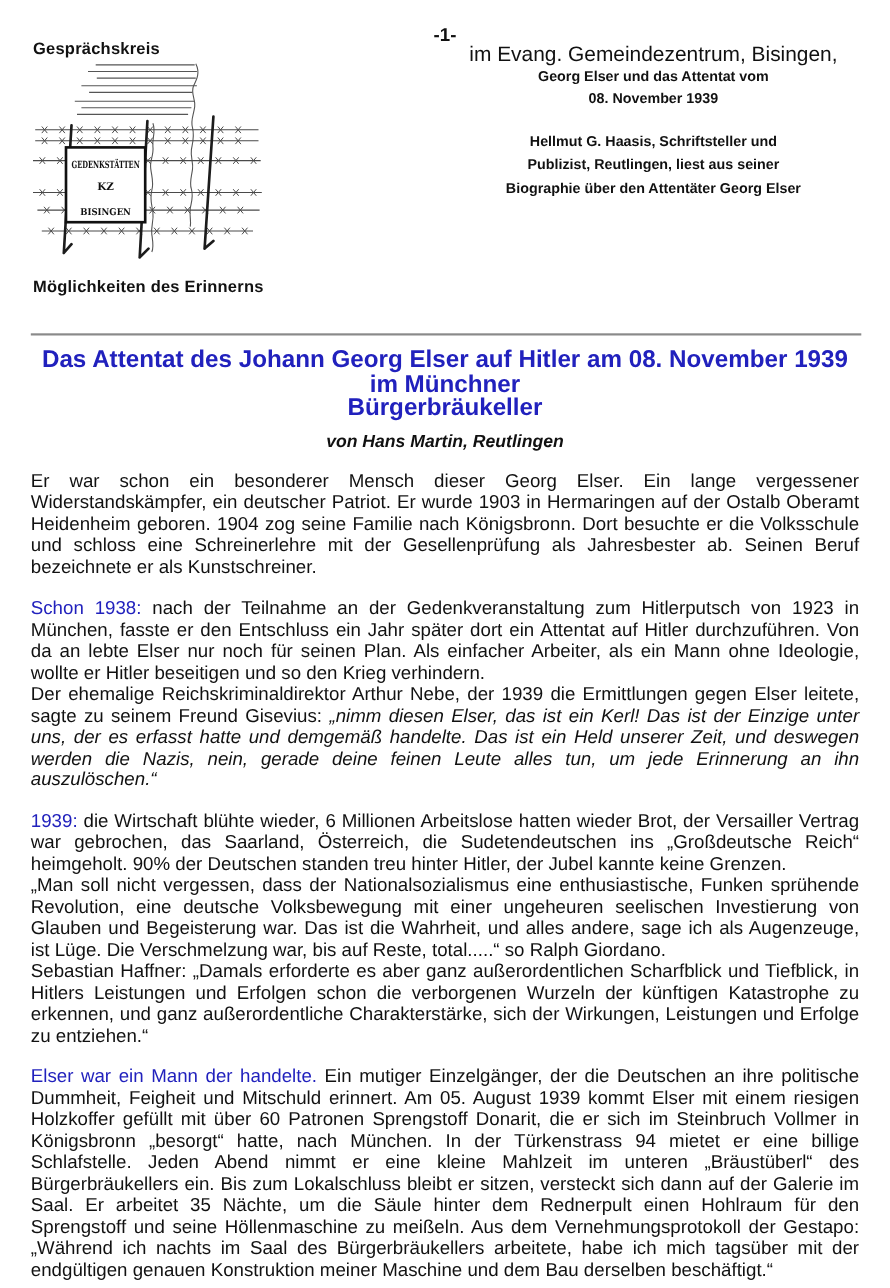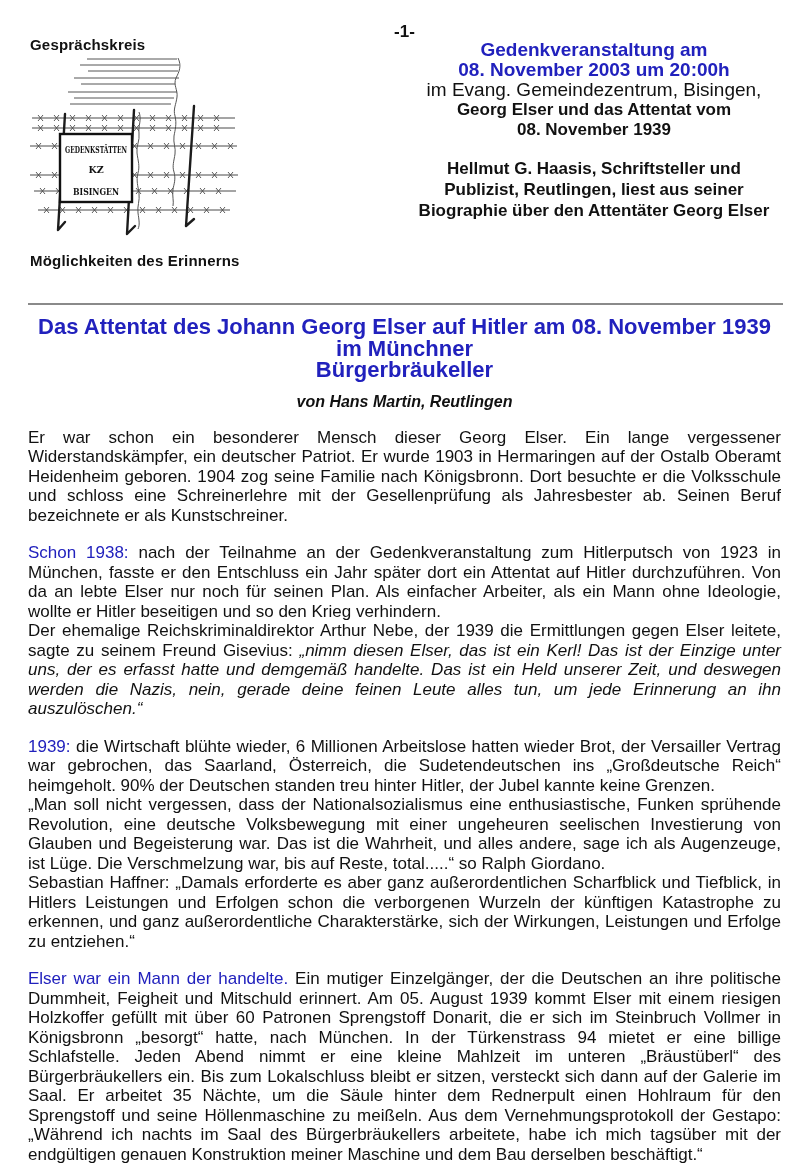--- a/index.html
+++ b/index.html
@@ -15,21 +15,21 @@
   .lbl-bottom { left:30px; top:252px; }
   .drawing { position:absolute; left:30px; top:54px; }
   .pagenum { position:absolute; left:0; right:0; top:22px; text-align:center;
              font-weight:bold; font-size:17px; }
   .rightcol { position:absolute; left:405px; top:40px; width:378px;
               text-align:center; }
   .rightcol > div { white-space:pre-line; }
   .blue { color:var(--accent); }
   .rc-big  { font-size:19px; line-height:20px; }
   .rc-bold { font-weight:bold; }
-  .rc-med  { font-size:17px; line-height:20px; font-weight:bold; }
+  .rc-med  { font-size:13px; line-height:20px; font-weight:bold; }
   .rc-quote { margin-top:23px; }
   .rc-speaker { margin-top:18px; line-height:21px; }
   hr.divider { position:absolute; left:28px; right:26px; top:303px;
                border:none; border-top:2px solid #8a8a8a; margin:0; }
   
   .main { position:absolute; left:28px; top:316px; width:753px; }
   .title { font-size:22px; line-height:21.5px; font-weight:bold; color:var(--accent);
            text-align:center; white-space:pre-line; margin:0 0 2px; }
   .byline { font-size:16px; font-weight:bold; font-style:italic;
             text-align:center; margin:12px 0 17px; }
@@ -68,22 +68,20 @@
     <text class="sign-text" x="66" y="99" font-size="9" text-anchor="middle" textLength="62" lengthAdjust="spacingAndGlyphs">GEDENKSTÄTTEN</text>
     <text class="sign-text" x="66" y="119" font-size="9.5" text-anchor="middle">KZ</text>
     <text class="sign-text" x="66" y="141" font-size="8.5" text-anchor="middle" textLength="46" lengthAdjust="spacingAndGlyphs">BISINGEN</text>
   </svg>
 
   <div class="lbl lbl-bottom">Möglichkeiten des Erinnerns</div>
 
   <div class="pagenum">-1-</div>
 
   <div class="rightcol">
-    <div class="rc-big rc-bold blue">Gedenkveranstaltung am
-08. November 2003 um 20:00h</div>
     <div class="rc-big">im Evang. Gemeindezentrum, Bisingen,</div>
     <div class="rc-med">Georg Elser und das Attentat vom
 08. November 1939</div>
     <div class="rc-med rc-speaker">Hellmut G. Haasis, Schriftsteller und
 Publizist, Reutlingen, liest aus seiner
 Biographie über den Attentäter Georg Elser</div>
   </div>
 
   <hr class="divider">
 

